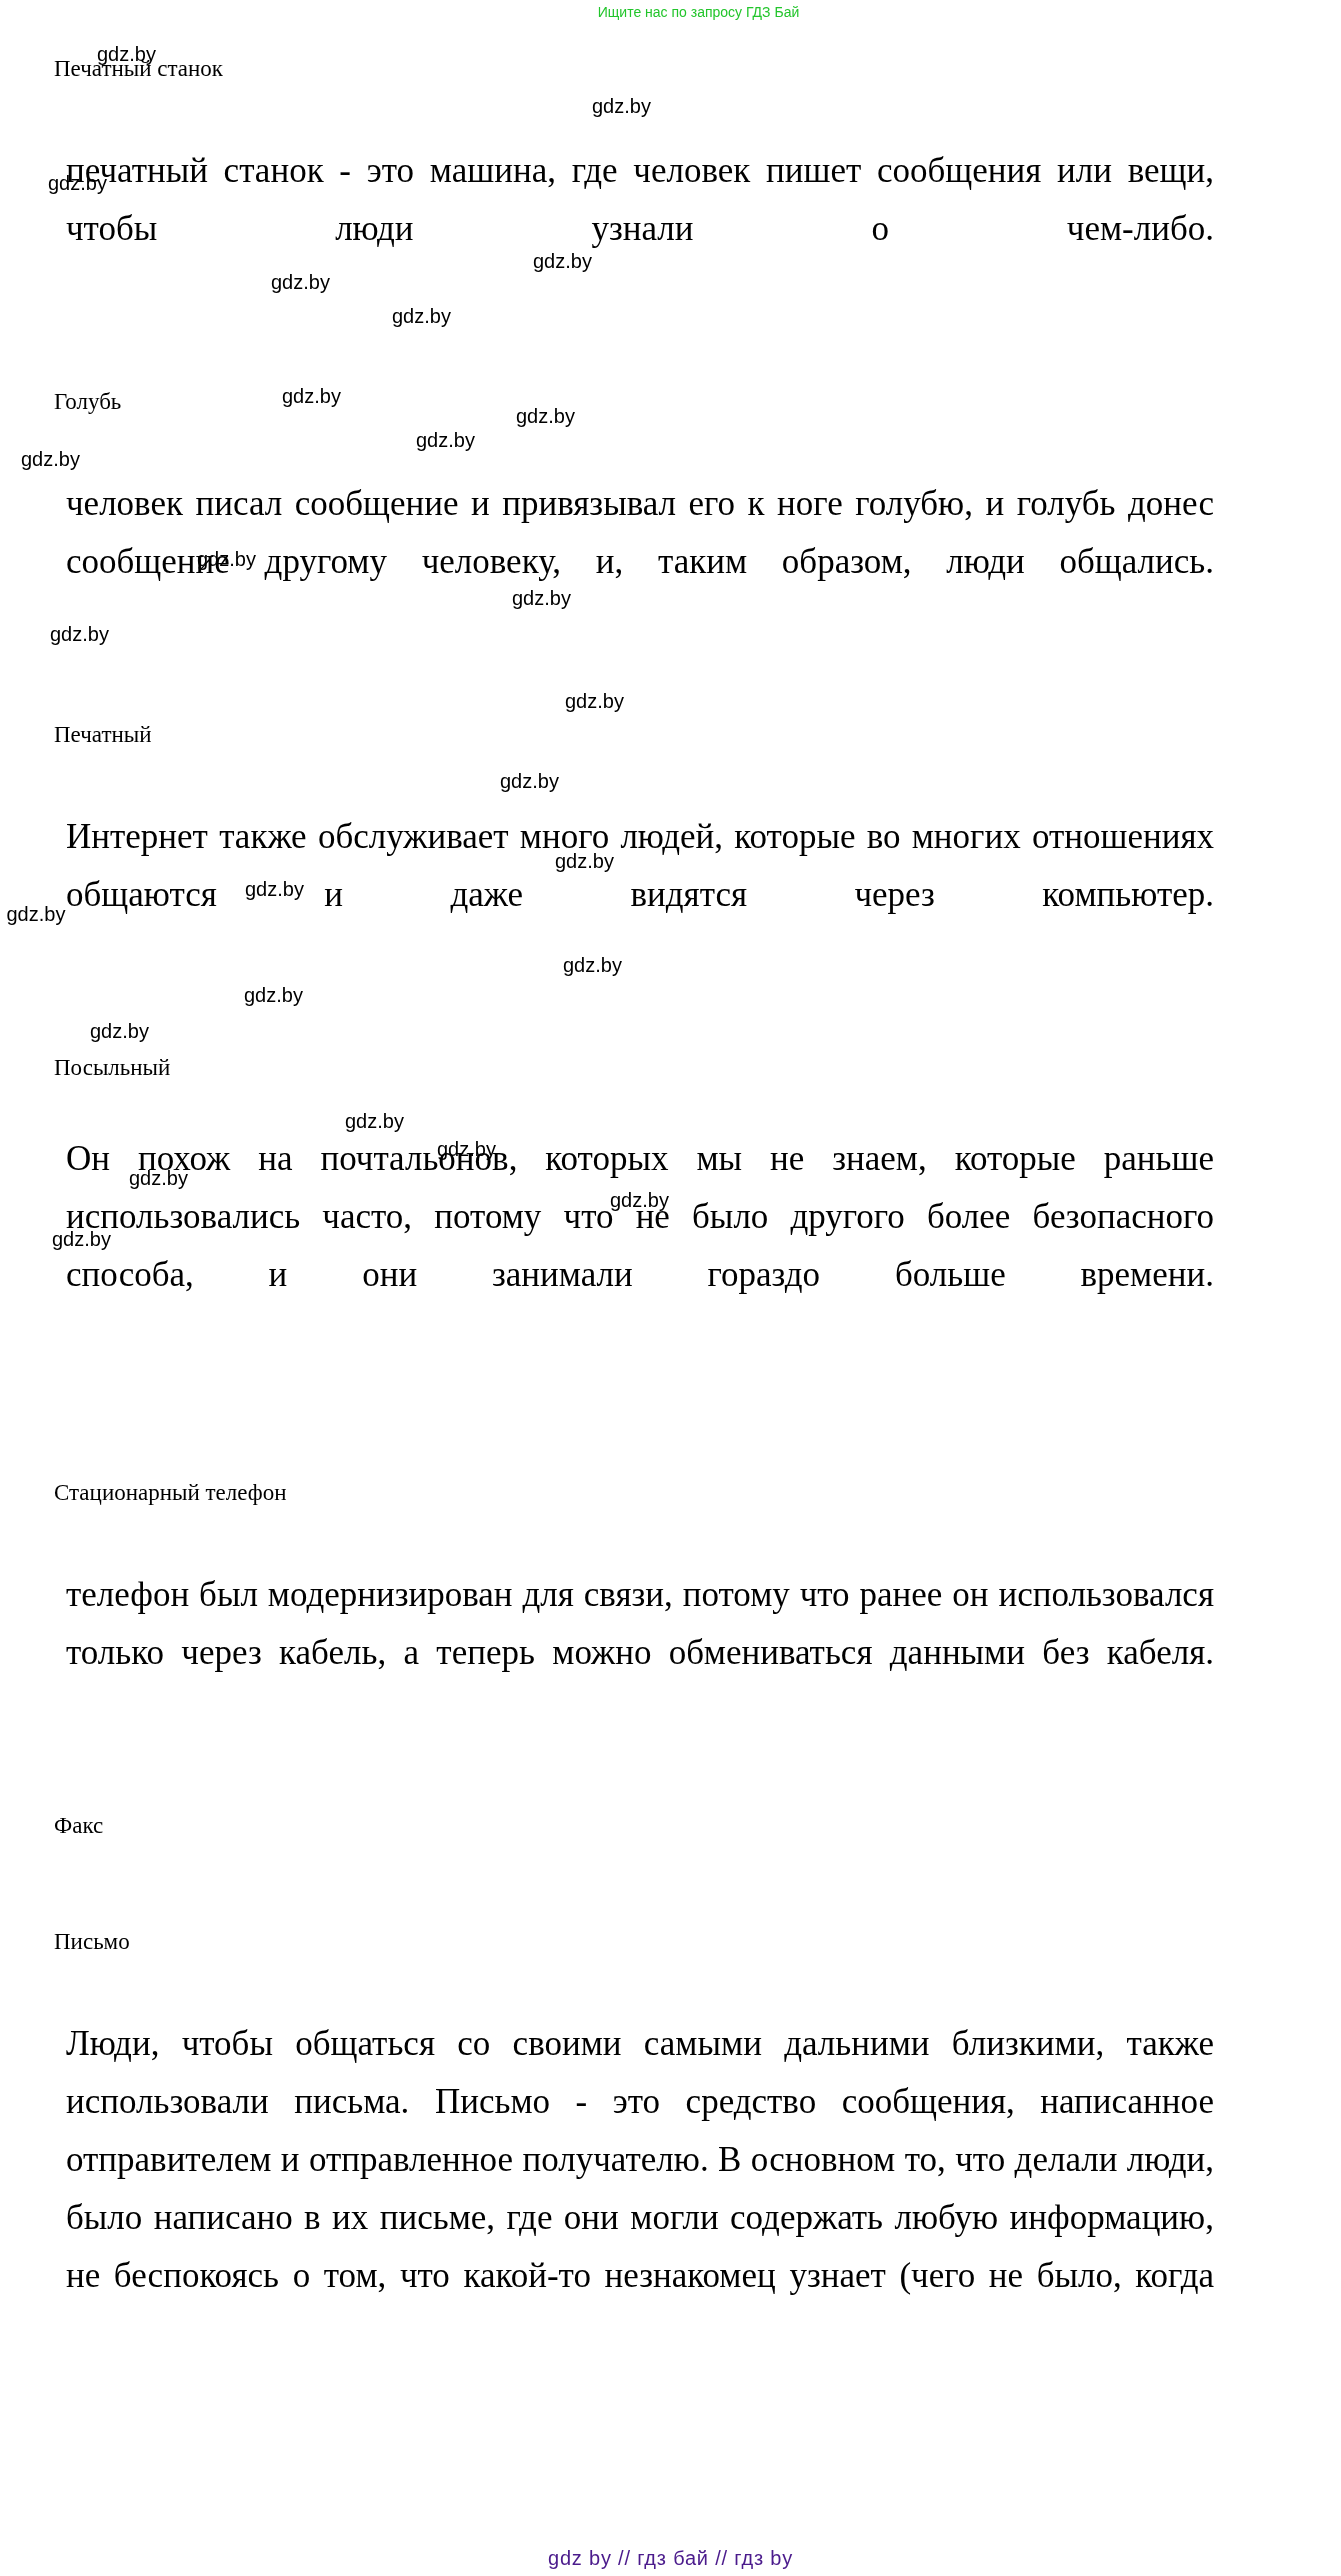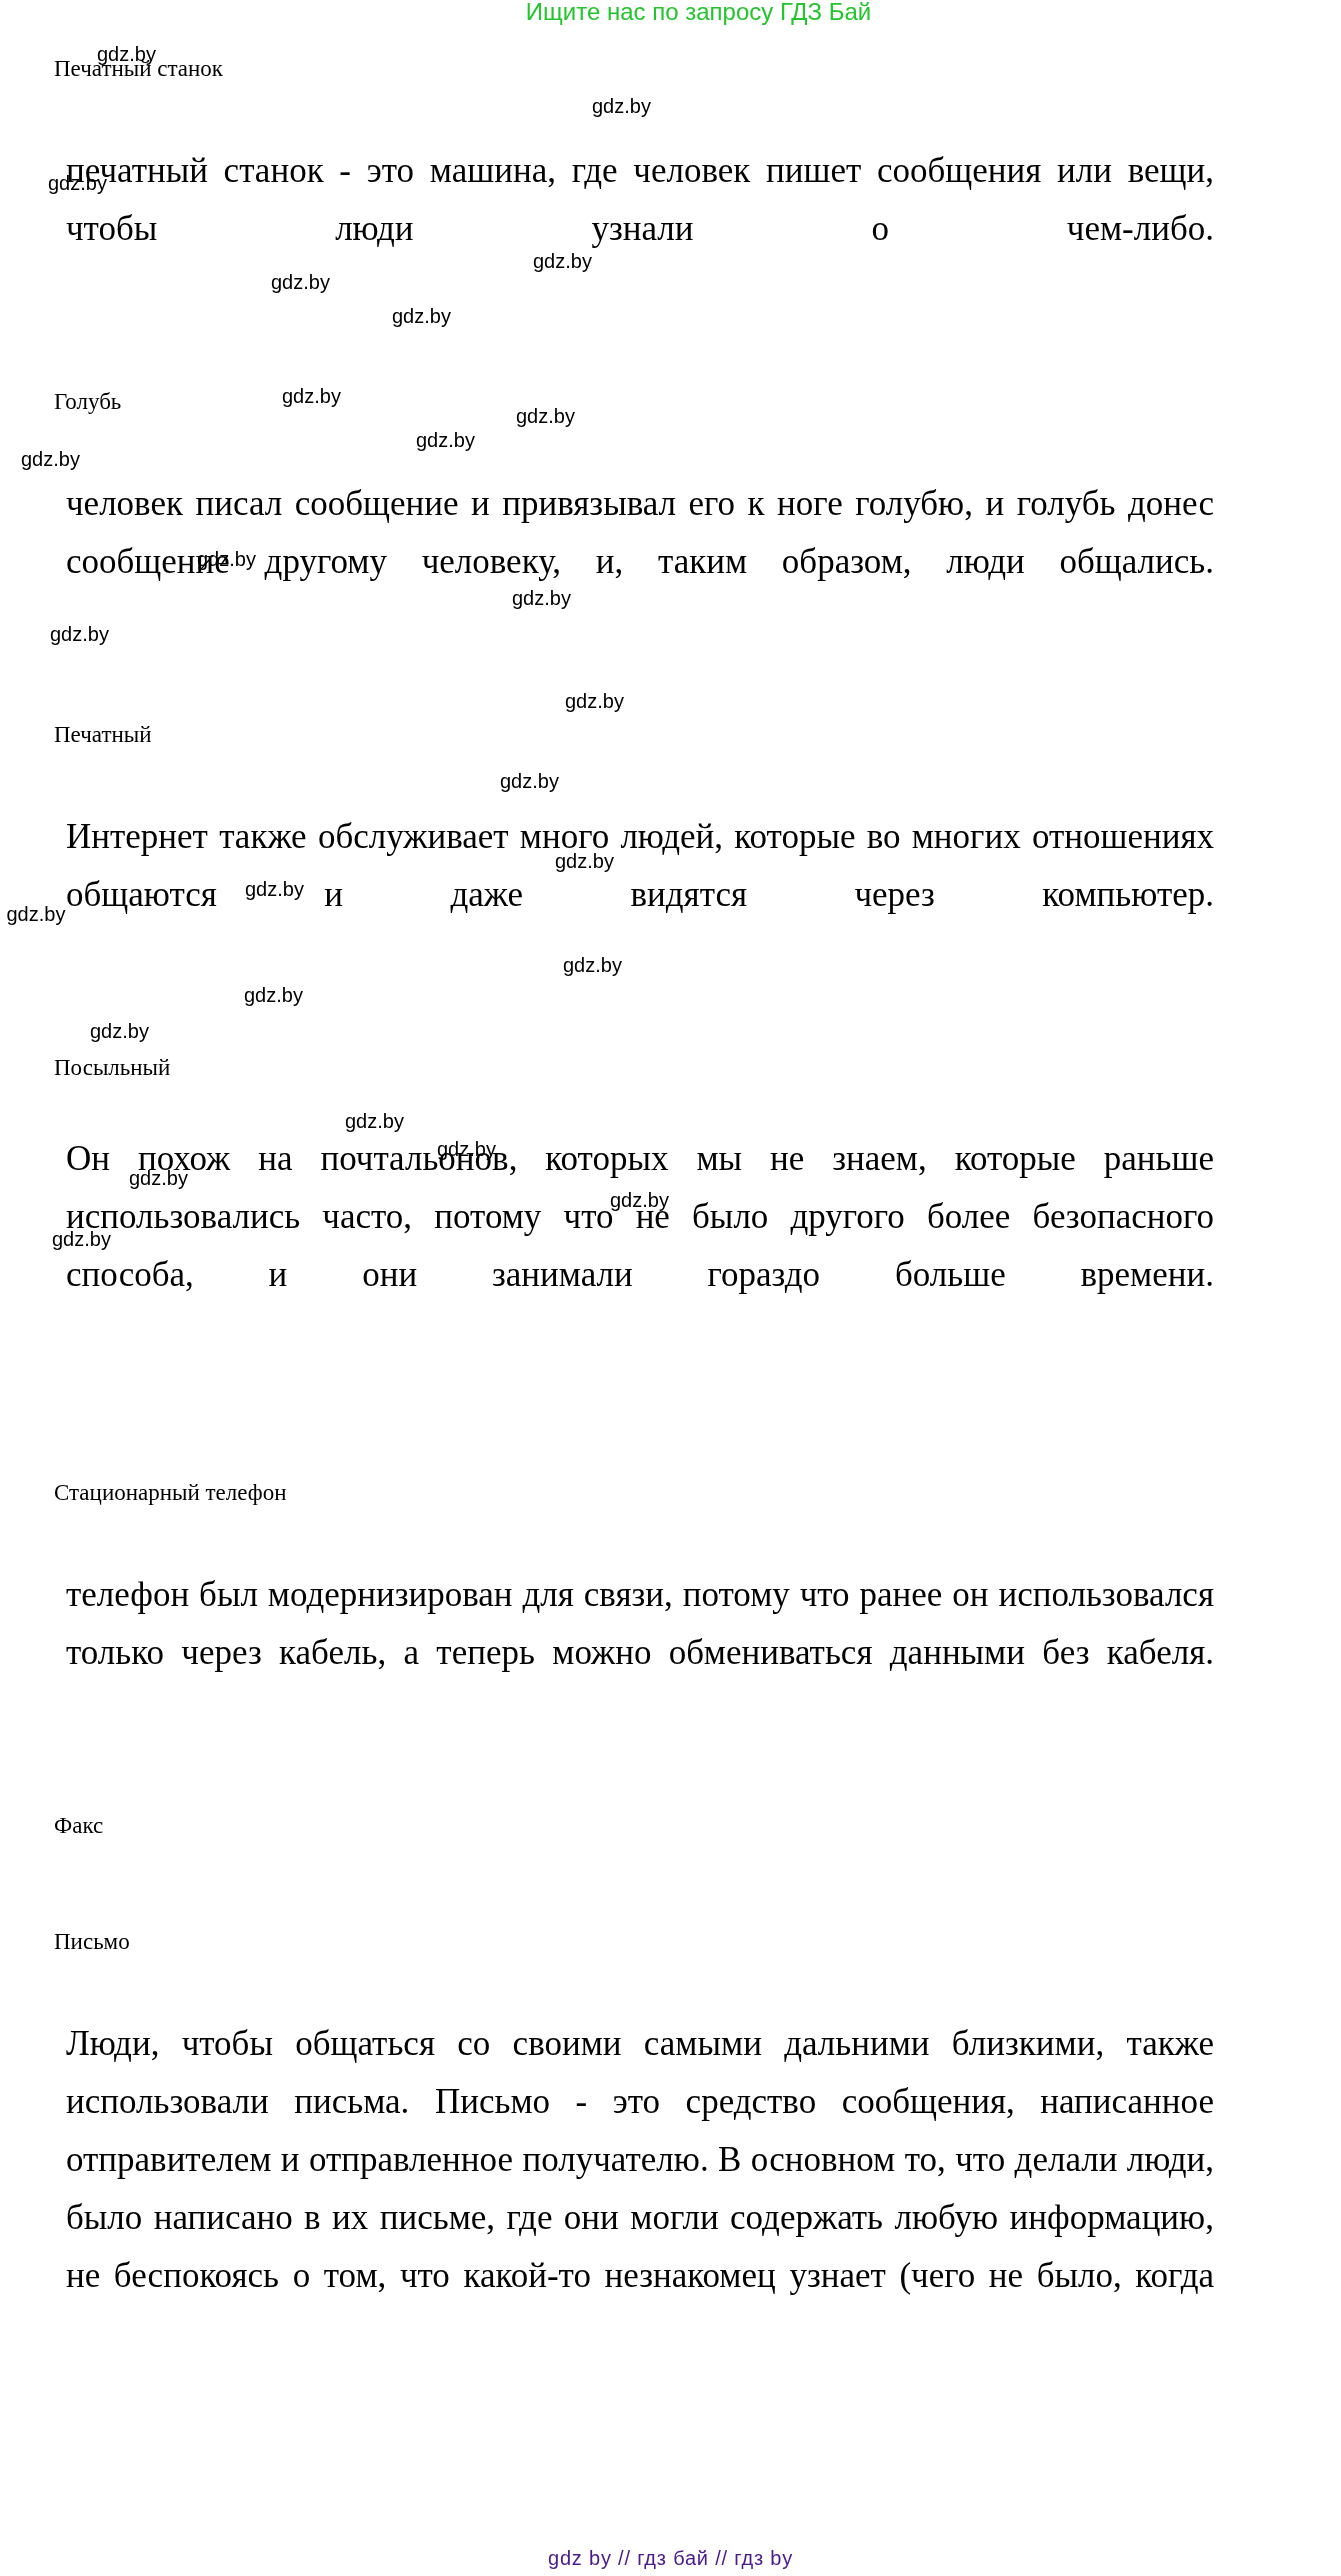--- a/index.html
+++ b/index.html
@@ -33,21 +33,21 @@
     width: 1341px;
     height: 27.4px;
     display: flex;
     align-items: flex-start;
     justify-content: center;
     padding-left: 56px;
     box-sizing: border-box;
   }
   .promo-text {
     font-family: "Liberation Sans", "DejaVu Sans", sans-serif;
-    font-size: 24px;
+    font-size: 14px;
     line-height: 24px;
     color: #22c52b;
     white-space: nowrap;
     letter-spacing: 0px;
   }
 
   
   .content {
     position: absolute;
     top: 44px;

